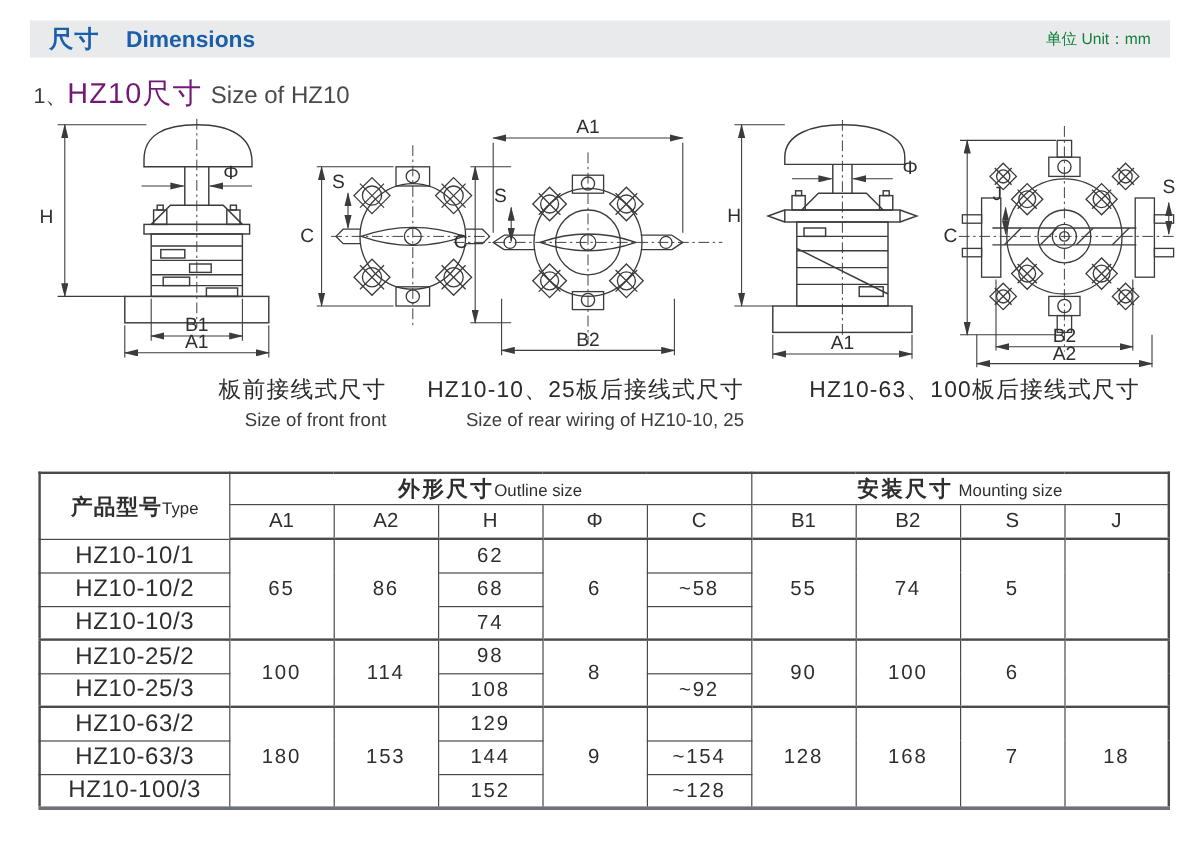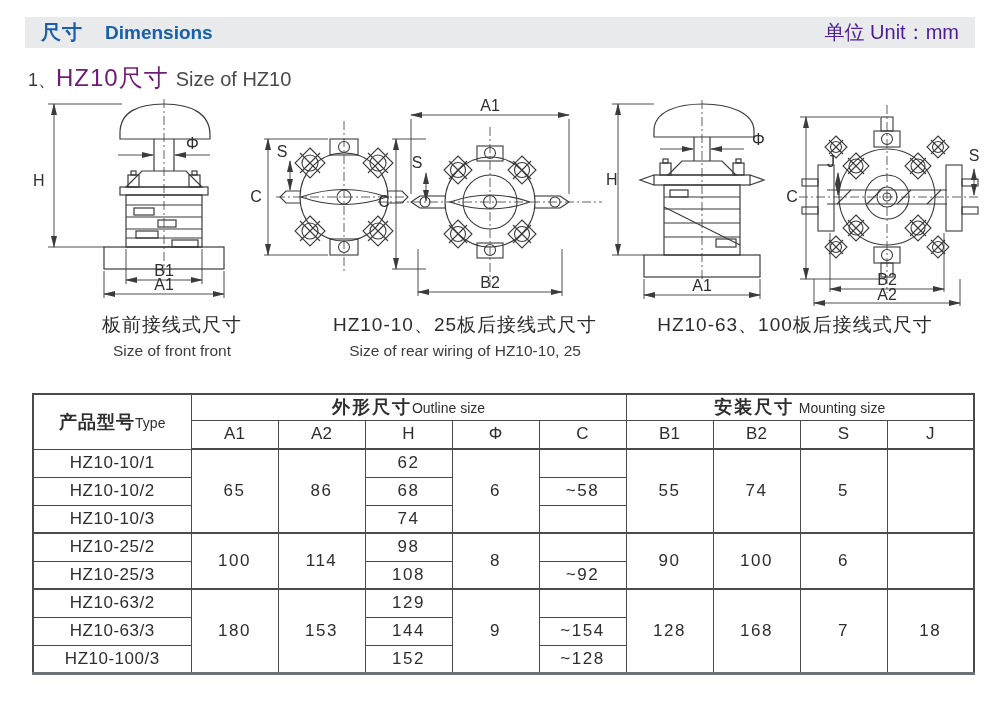--- a/index.html
+++ b/index.html
@@ -8,50 +8,50 @@
     font-family:"Liberation Sans",sans-serif;color:#333;overflow:hidden;
   }
   svg{font-family:"Liberation Sans",sans-serif;}
   .band{
     position:absolute;left:25px;top:17px;width:950px;height:31px;
     background:#e8eaec;display:flex;align-items:center;justify-content:space-between;
     padding:0 16px;box-sizing:border-box;
   }
   .band .zh{color:#1a5fa9;font-size:20px;font-weight:bold;letter-spacing:1px;}
   .band .en{color:#1a5fa9;font-size:19px;font-weight:600;margin-left:22px;}
-  .band .unit{color:#4c1d95;font-size:20px;margin-left:32px;}
+  .band .unit{color:#15803d;font-size:13px;margin-left:32px;}
   .section{position:absolute;left:28px;top:62px;}
   .section .num{font-size:18px;color:#3a3a3a;}
   .section .zh{font-size:24px;color:#701a75;letter-spacing:1px;}
   .section .en{font-size:20px;color:#4a4a4a;margin-left:7px;}
   .fig{position:absolute;}
   #fig1{left:24px;top:97px;}
   #fig2{left:362px;top:99px;}
   #fig3{left:602px;top:97px;}
-  .cap{position:absolute;text-align:center;}
+  .cap{position:absolute;text-align:right;}
   #cap1{left:22px;top:312px;width:300px;}
   #cap2{left:310px;top:312px;width:310px;}
   #cap3{left:640px;top:312px;width:310px;}
   .cap .zh{font-size:19px;color:#2c2c2c;letter-spacing:1px;}
   .cap .en{font-size:15.5px;color:#3c3c3c;margin-top:4px;}
   table.dim{
     position:absolute;left:32px;top:393px;width:941px;
     border-collapse:collapse;table-layout:fixed;
     border:2px solid #4a4a4a;border-bottom:3px solid #6e7276;
   }
   table.dim th,table.dim td{
     border:1px solid #4a4a4a;text-align:center;vertical-align:middle;
     padding:0;color:#2e2e2e;background:#fff;
   }
   tr.h1{height:26px;} tr.h2{height:29px;} tr.r{height:28px;}
   th .gzh{font-size:18px;letter-spacing:2px;}
   th .gen{font-size:14px;font-weight:normal;}
   th.typehdr .gzh{font-size:18px;letter-spacing:1px;}
   tr.h2 th{font-size:17px;font-weight:normal;border-bottom:2px solid #4a4a4a;}
-  td.t{font-size:17px;letter-spacing:0.5px;font-weight:normal;margin-top:19px;}
+  td.t{font-size:20px;letter-spacing:0.5px;font-weight:normal;margin-top:19px;}
   td.v{font-size:17px;letter-spacing:1.5px;}
   tr.gs td{border-top:2px solid #4a4a4a;}
 </style>
 </head>
 <body>
 
 <div class="band">
   <div>
     <span class="zh">尺寸</span><span class="en">Dimensions</span>
   </div>

